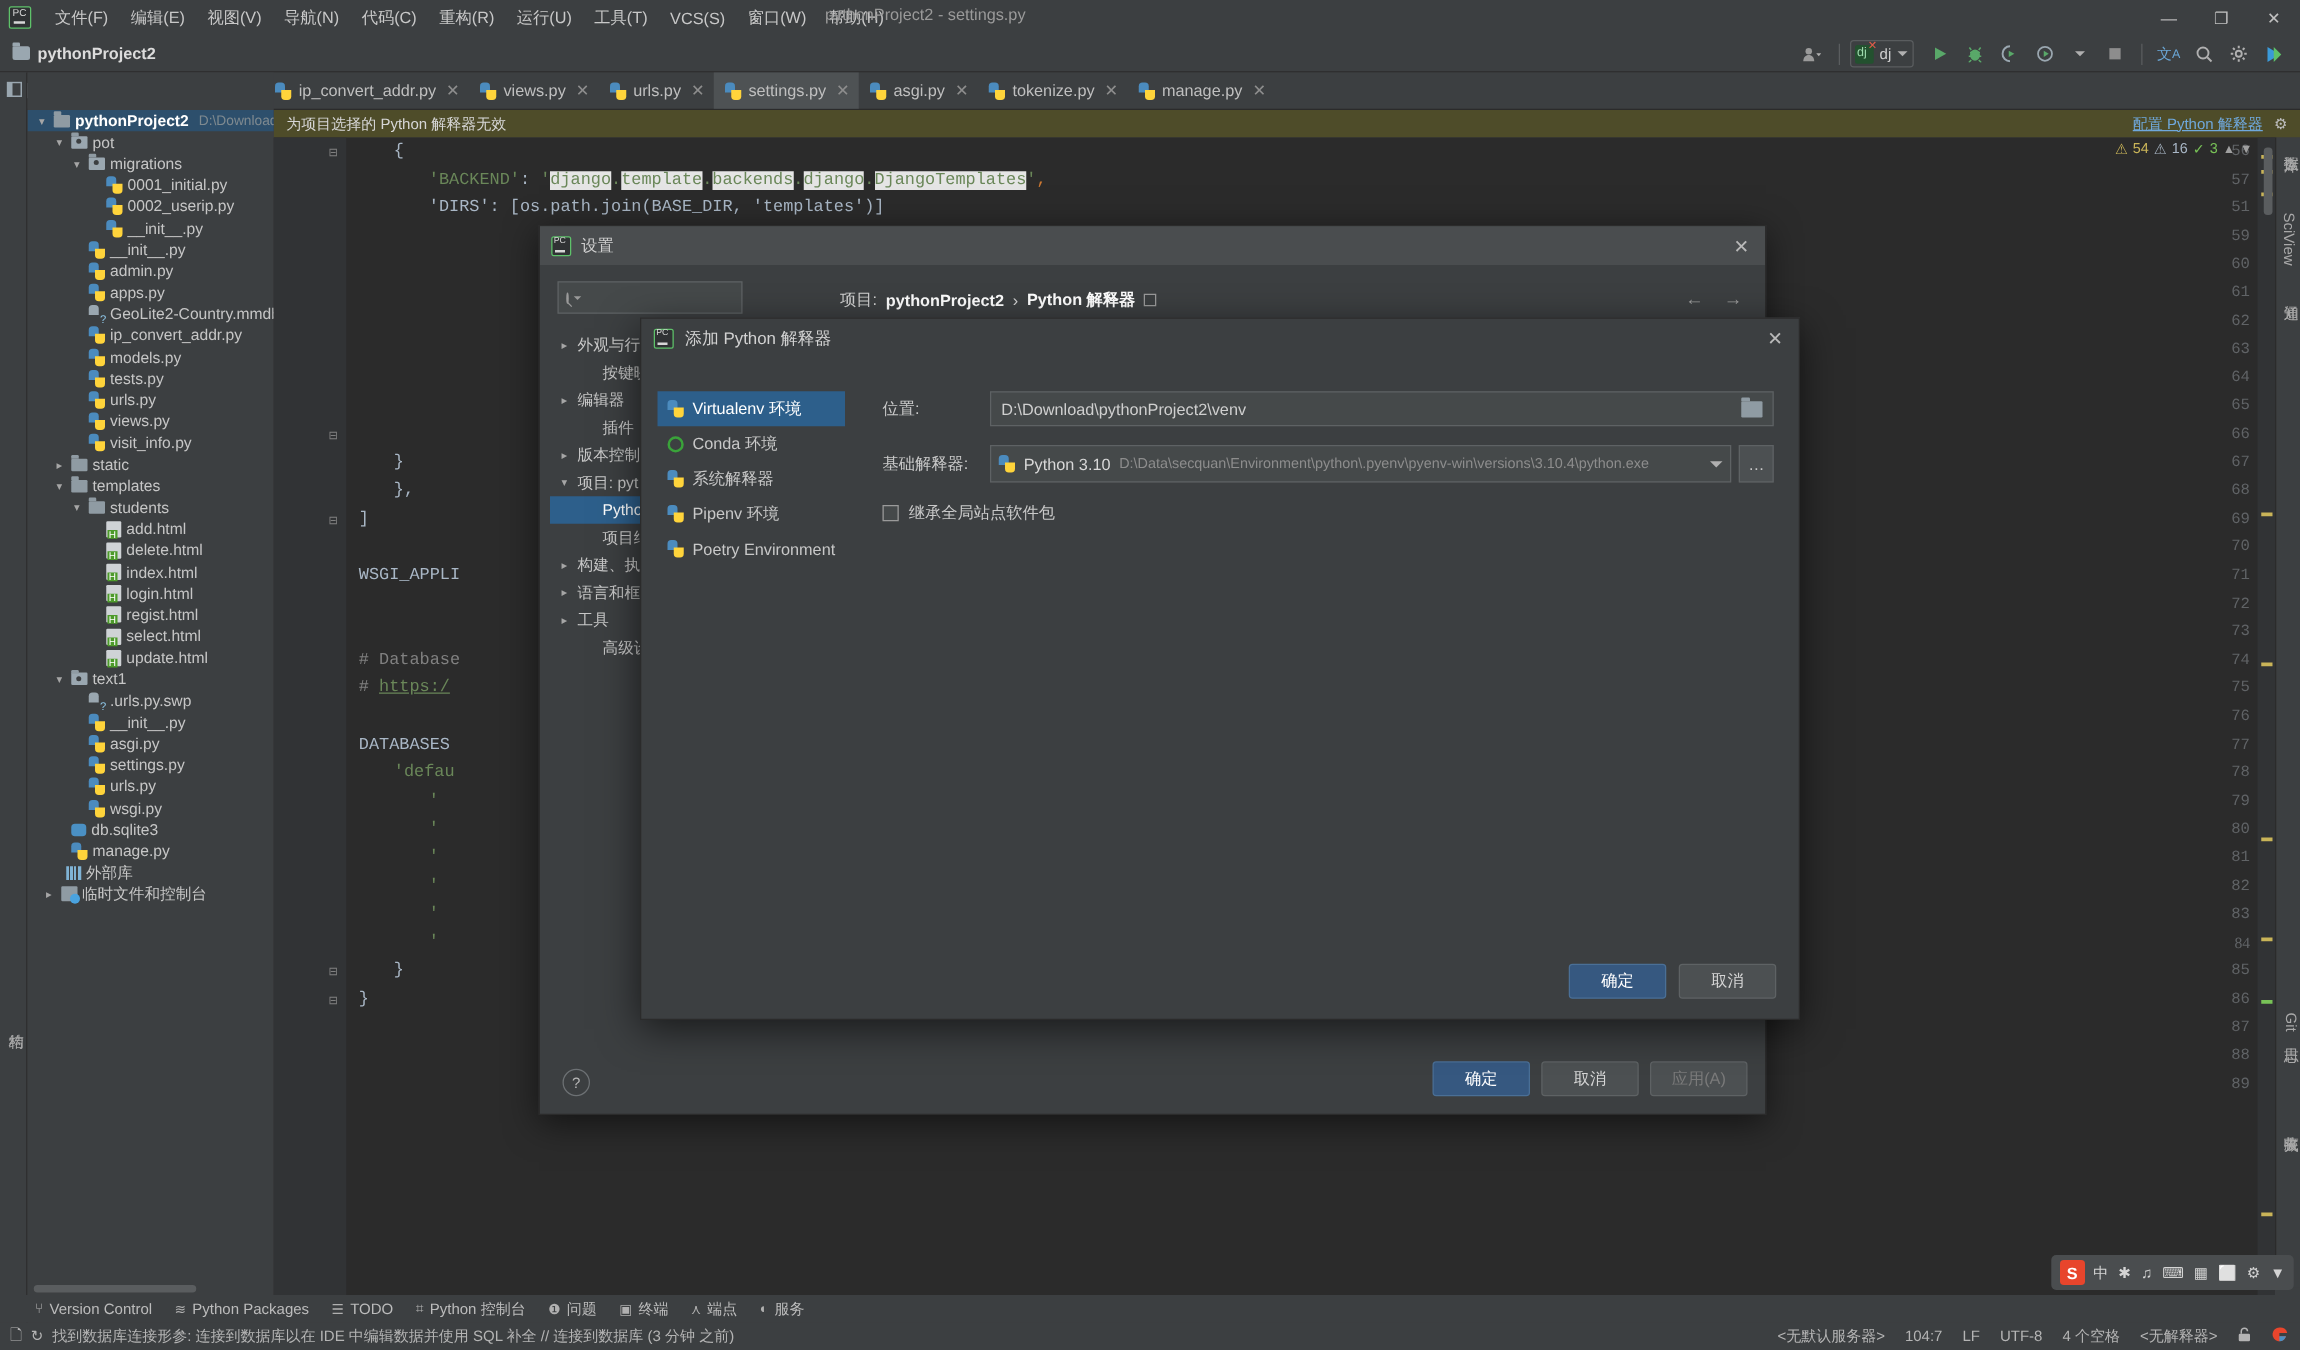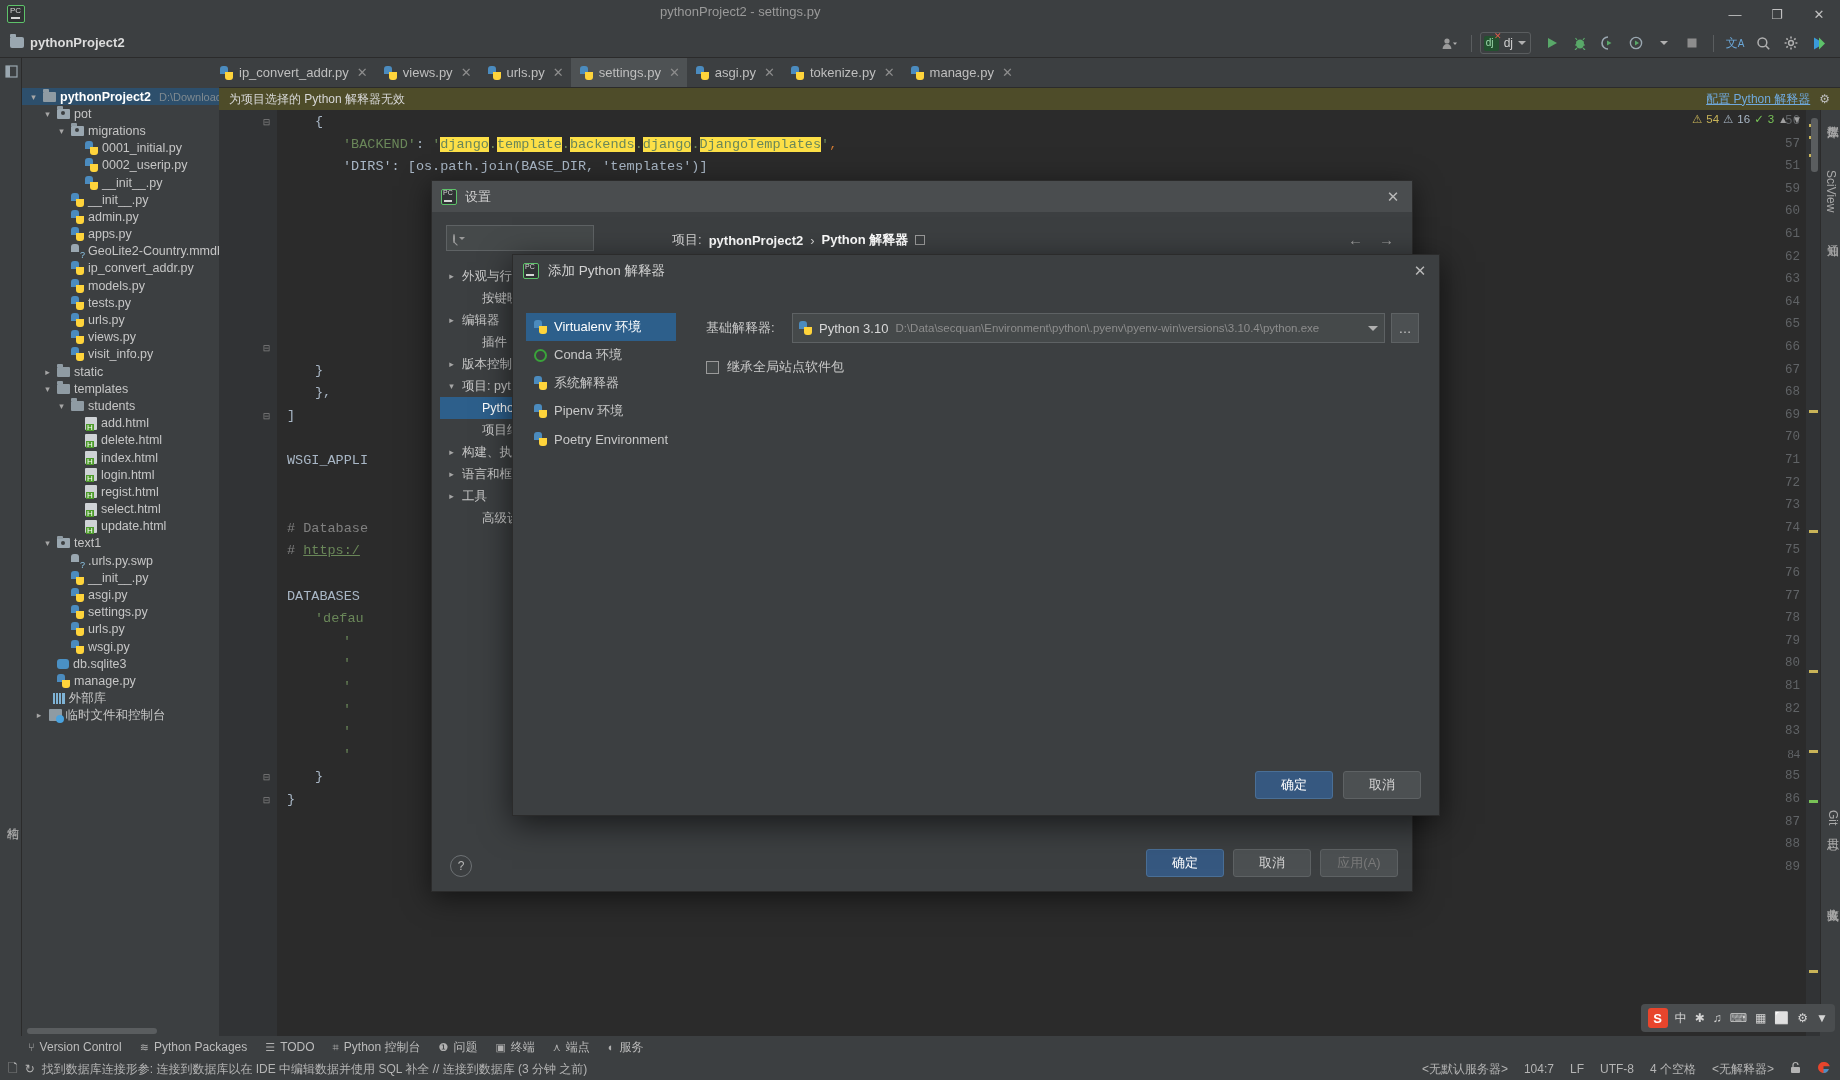--- a/index.html
+++ b/index.html
@@ -83,21 +83,21 @@
   .pyq:after{content:"?";position:absolute;right:-1px;bottom:-2px;font-size:9px;color:#8fc7e8;}
   .tpath{color:#7f8a90;font-size:11px;margin-left:4px;}
 
   
   .editor{position:absolute;left:219px;top:110px;right:20px;bottom:44px;background:#2b2b2b;overflow:hidden;}
   .gutter{position:absolute;left:0;top:0;width:58px;height:100%;background:#313335;}
   .lnum{position:absolute;right:20px;font-size:12.5px;color:#606366;font-family:"Liberation Mono", monospace;}
   .fold{position:absolute;left:42px;width:11px;height:11px;color:#808080;font-size:9px;text-align:center;line-height:11px;}
   .codeline{position:absolute;left:68px;font-size:13.5px;font-family:"Liberation Mono", monospace;white-space:pre;color:#a9b7c6;} .str{color:#6a8759;}
   .cmt{color:#808080;} .comma{color:#cc7832;}
-  .hl{background:#fde047;}
+  .hl{background:#e5e5e5;}
   .urlstr{color:#6a8759;text-decoration:underline;}
   .editor-right{position:absolute;right:0;top:0;width:14px;height:100%;background:#313335;}
   .insp{position:absolute;right:18px;top:2px;display:flex;align-items:center;gap:4px;font-size:11.5px;}
   .warn-y{color:#c9b458;} .warn-g{color:#a9b7c6;} .chk{color:#78c257;}
   .caret-small{color:#a0a0a0;font-size:10px;}
   .markbar{position:absolute;right:2px;width:9px;height:3px;}
 
   
   .bottombar{position:absolute;left:0;bottom:22px;width:1840px;height:22px;background:#3c3f41;display:flex;align-items:center;gap:2px;padding-left:20px;}
   .bb{display:flex;align-items:center;gap:5px;font-size:12px;color:#bcbcbc;padding:1px 8px;border-radius:3px;cursor:pointer;white-space:nowrap;}
@@ -171,20 +171,33 @@
   .scrollv{position:absolute;right:22px;top:118px;width:7px;height:54px;background:#5a5d5f;border-radius:3px;}
   .scrollh{position:absolute;left:27px;bottom:46px;width:130px;height:6px;background:#5a5d5f;border-radius:3px;}
 </style>
 </head>
 <body>
 
 <div id="root">
 
   <div class="menubar">
     <div class="pc-logo"></div>
+    <div id="menu-items" style="display:flex;align-items:center;">
+        <div class="menu-item">文件(F)</div>
+        <div class="menu-item">编辑(E)</div>
+        <div class="menu-item">视图(V)</div>
+        <div class="menu-item">导航(N)</div>
+        <div class="menu-item">代码(C)</div>
+        <div class="menu-item">重构(R)</div>
+        <div class="menu-item">运行(U)</div>
+        <div class="menu-item">工具(T)</div>
+        <div class="menu-item">VCS(S)</div>
+        <div class="menu-item">窗口(W)</div>
+        <div class="menu-item">帮助(H)</div>
+      </div>
     <div class="win-title">pythonProject2 - settings.py</div>
     <div class="wincontrols">
       <div class="wc">—</div>
       <div class="wc">❐</div>
       <div class="wc">✕</div>
     </div>
   </div>
 
   <div class="navbar">
     <div class="nb-folder"></div>
@@ -754,20 +767,27 @@
           <span>Pipenv 环境</span>
         </div>
         <div class="envrow">
           <span class="pipico"></span>
           <span>Poetry Environment</span>
         </div>
       </div>
 
     <div class="form">
 
+      <div class="frow">
+        <div class="flabel">位置:</div>
+        <div class="txtfield">
+          <span>D:\Download\pythonProject2\venv</span>
+          <span class="foldbtn"></span>
+        </div>
+      </div>
 
       <div class="frow">
         <div class="flabel">基础解释器:</div>
         <div class="combo">
           <span class="pipico"></span>
           <span>Python 3.10</span>
           <span class="path">D:\Data\secquan\Environment\python\.pyenv\pyenv-win\versions\3.10.4\python.exe</span>
           <span class="arw"></span>
         </div>
         <div class="dots">…</div>

